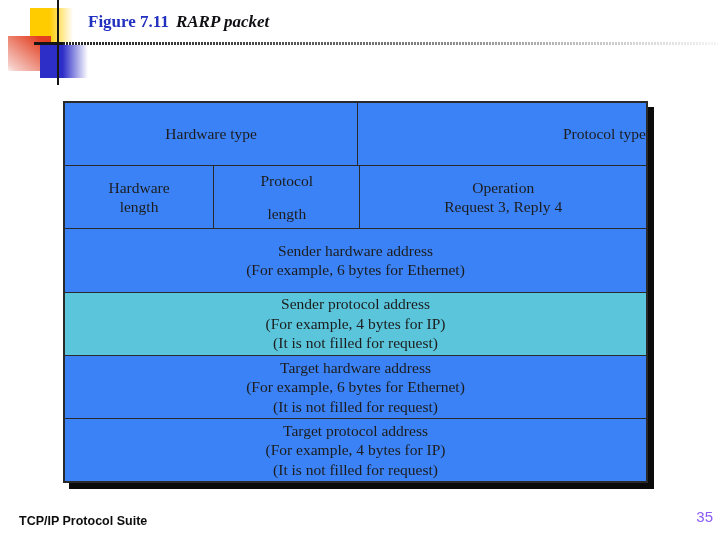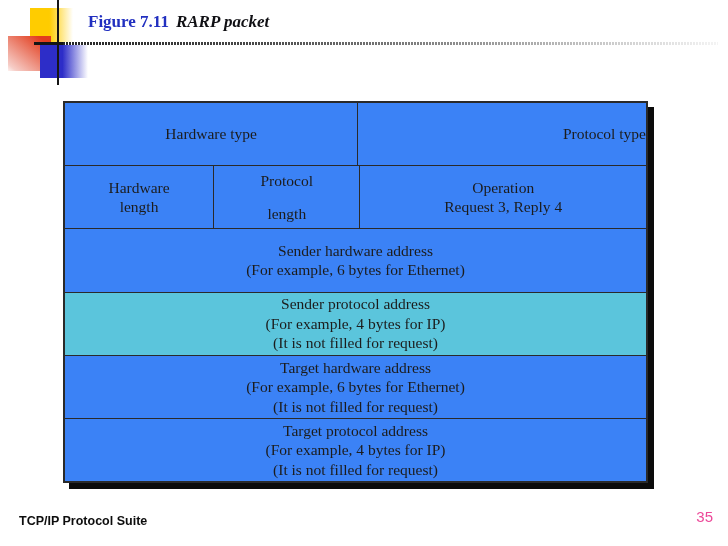--- a/index.html
+++ b/index.html
@@ -80,21 +80,21 @@
 
   
   .footer-left {
     position: absolute; left: 19px; top: 514px;
     font-family: "Liberation Sans", sans-serif;
     font-weight: bold; font-size: 12.5px; color: #0d0d0d;
   }
   .page-number {
     position: absolute; right: 15px; top: 508px;
     font-family: "Liberation Sans", sans-serif;
-    font-size: 15px; color: #ec4899;
+    font-size: 15px; color: #8b5cf6;
   }
 </style>
 </head>
 <body>
 
 <div class="deco sq-yellow"></div>
 <div class="deco sq-red"></div>
 <div class="deco sq-blue"></div>
 <div class="deco v-line"></div>
 <div class="deco h-line-solid"></div>

